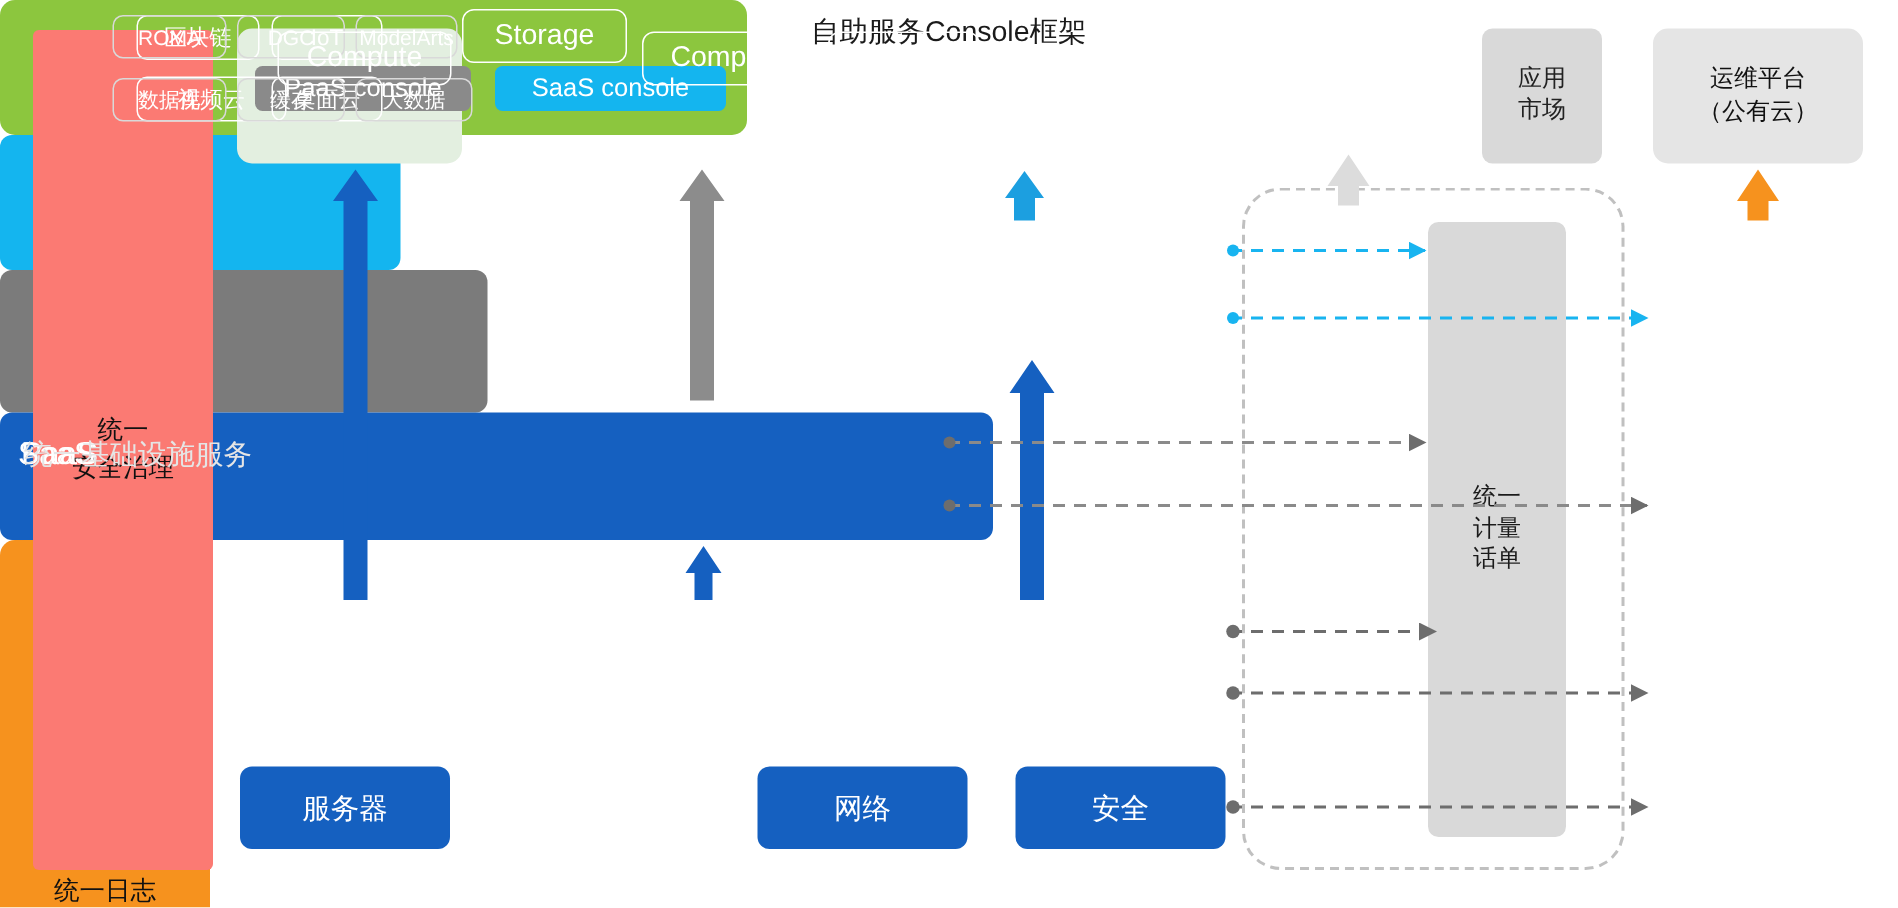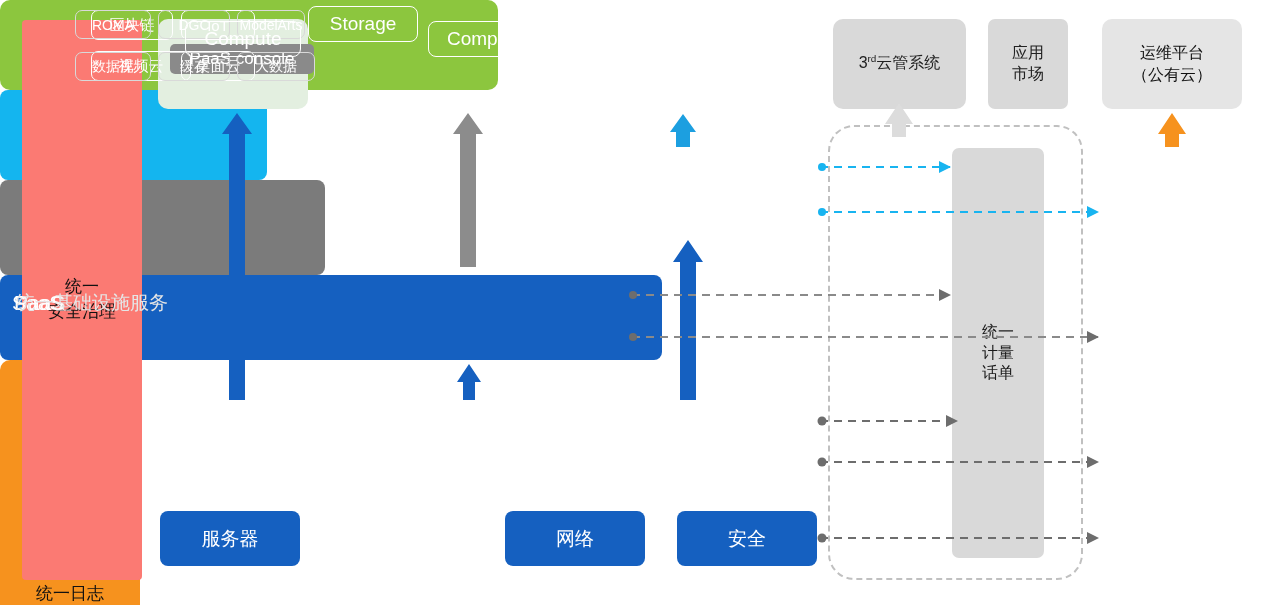--- a/index.html
+++ b/index.html
@@ -64,26 +64,25 @@
   <div class="box" id="security">
     <span style="white-space:pre-line">统一
 安全治理</span>
   </div>
 
   <div class="box" id="apigw">
     <span>API网关</span>
   </div>
 
   <div id="console">
+    <div class="title">自助服务Console框架</div>
     <div class="cbtn" id="c-paas">PaaS console</div>
-  </div>
-
-  <div class="box" id="third">
-    <span><span>3</span><sup>rd</sup><span>云管系统</span></span>
-  </div>
+    <div class="cbtn" id="c-saas">SaaS console</div>
+  </div>
+
 
   <div class="box" id="market">
     <span style="white-space:pre-line">应用
 市场</span>
   </div>
 
   <div class="box" id="opstop">
     <span style="white-space:pre-line">运维平台
 （公有云）</span>
   </div>

